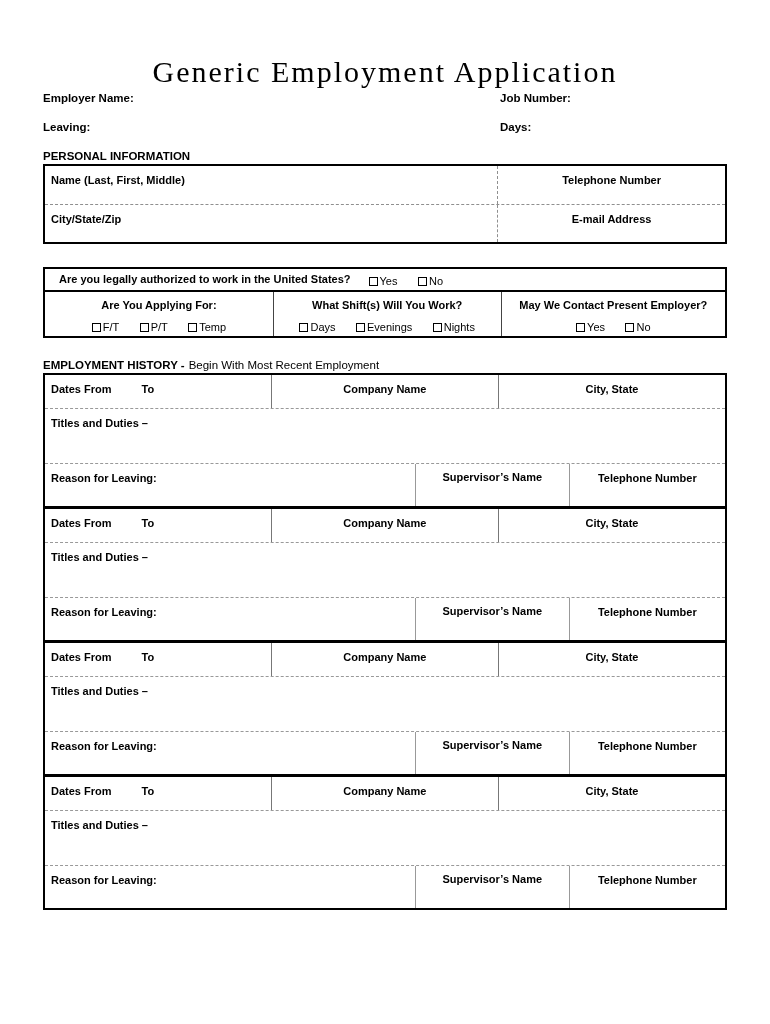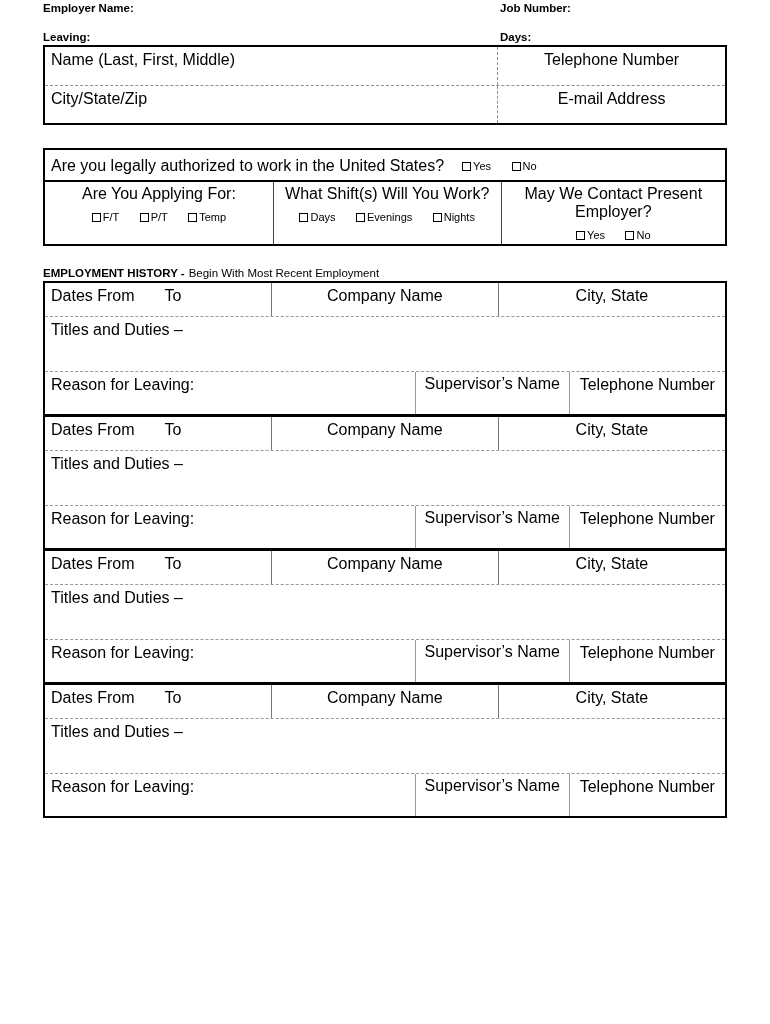--- a/index.html
+++ b/index.html
@@ -41,34 +41,34 @@
   .sec-heading {
     font-weight: bold;
     font-size: 11.5px;
     margin-top: 14px;
     margin-bottom: 1px;
     line-height: 14px;
   }
   .eh-heading { margin-top: 20px; font-size: 11.5px; margin-bottom: 1px; line-height: 14px; }
   .eh-heading .b { font-weight: bold; margin-right: 4px; }
 
-  .lbl { font-weight: normal; font-size: 16px; line-height: 13px; text-align: right; }
+  .lbl { font-weight: bold; font-size: 11px; line-height: 13px; text-align: right; }
 
   
   .pi-table { border: 2px solid #000; background: #fff; }
   .pi-row { display: flex; height: 38px; }
   .pi-row + .pi-row { border-top: 1px dashed #8f8f8f; }
   .pi-left  { flex: 0 0 66.5%; padding: 4px 0 0 6px; }
   .pi-right { flex: 1; border-left: 1px dashed #8f8f8f; text-align: center; padding-top: 4px; }
 
   
   .elig-table { border: 2px solid #000; margin-top: 23px; }
   .elig-q {
-    height: 32px; display: flex; align-items: center;
-    padding-left: 6px; border-bottom: 2px solid #000;
+    height: 23px; display: flex; align-items: center;
+    padding-left: 14px; border-bottom: 2px solid #000;
   }
   .elig-q .q-options { margin-left: 10px; }
   .elig-cols { display: flex; }
   .elig-col { flex: 0 0 33.5%; text-align: center; padding: 3px 0 1px; }
   .elig-col:last-child { flex: 1; }
   .elig-col + .elig-col { border-left: 1px solid #444; }
   .opt-row { margin-top: 4px; }
   .opt { margin: 0 8px; font-size: 10.8px; font-weight: normal; white-space: nowrap; }
   .opt-lbl { font-size: 11px; font-weight: normal; }
   .cb {
@@ -90,36 +90,38 @@
   .eb-rowC .c1 { flex: 0 0 54.4%; padding: 4px 0 0 6px; }
   .eb-rowC .c2 { flex: 0 0 22.6%; border-left: 1px solid #999; text-align: center; padding-top: 3px; }
   .eb-rowC .c3 { flex: 1; border-left: 1px solid #999; text-align: center; padding-top: 4px; }
 </style>
 </head>
 <body>
 
 <div class="page">
   <div class="content">
 
+    <h1 class="title">Generic Employment Application</h1>
 
     <div class="hdr-grid">
       <div class="hdr-field">
         <span class="hl">Employer Name:</span><span class="fill"></span>
       </div>
       <div class="hdr-field">
         <span class="hl">Job Number:</span><span class="fill"></span>
       </div>
       <div class="hdr-field">
         <span class="hl">Leaving:</span><span class="fill"></span>
       </div>
       <div class="hdr-field">
         <span class="hl">Days:</span><span class="fill"></span>
       </div>
     </div>
 
+    <div class="sec-heading">PERSONAL INFORMATION</div>
 
     <div class="pi-table">
       <div class="pi-row">
         <div class="pi-left">
           <span class="lbl">Name (Last, First, Middle)</span>
         </div>
         <div class="pi-right">
           <span class="lbl">Telephone Number</span>
         </div>
       </div>

